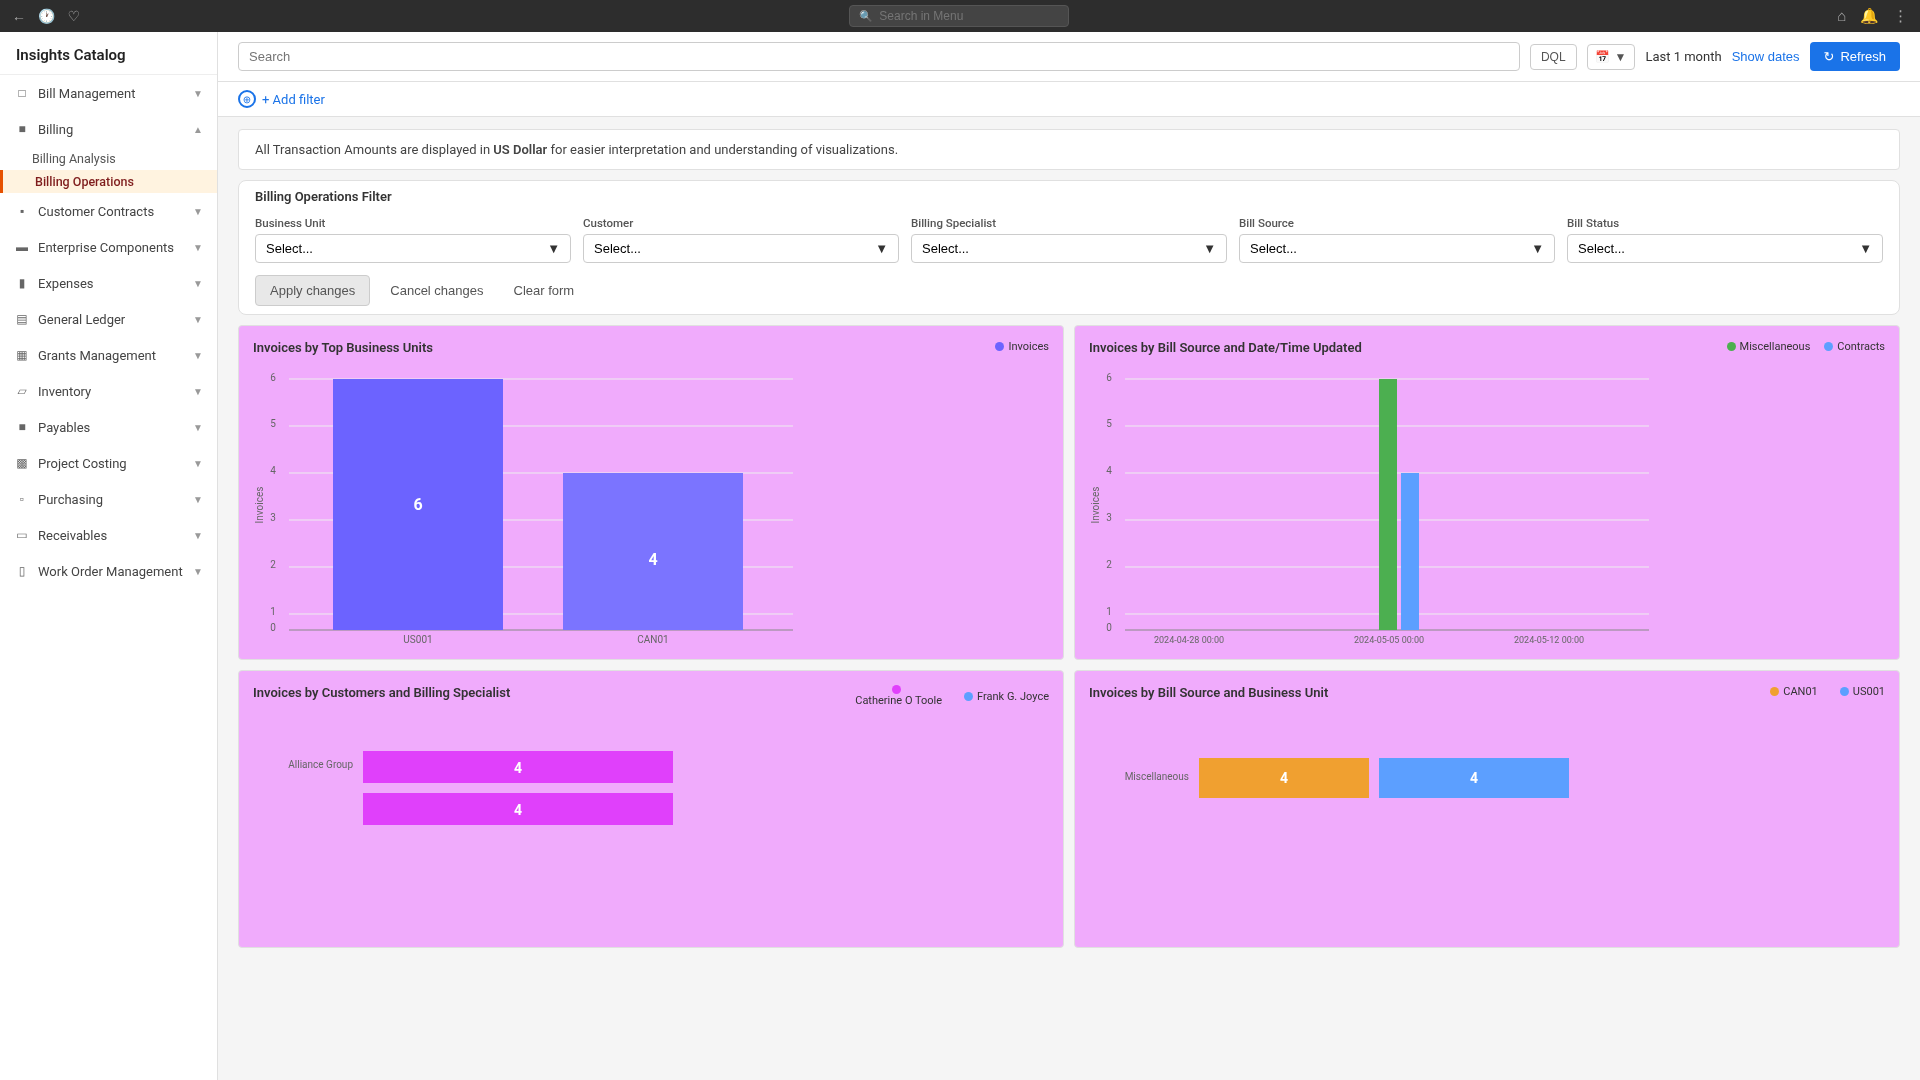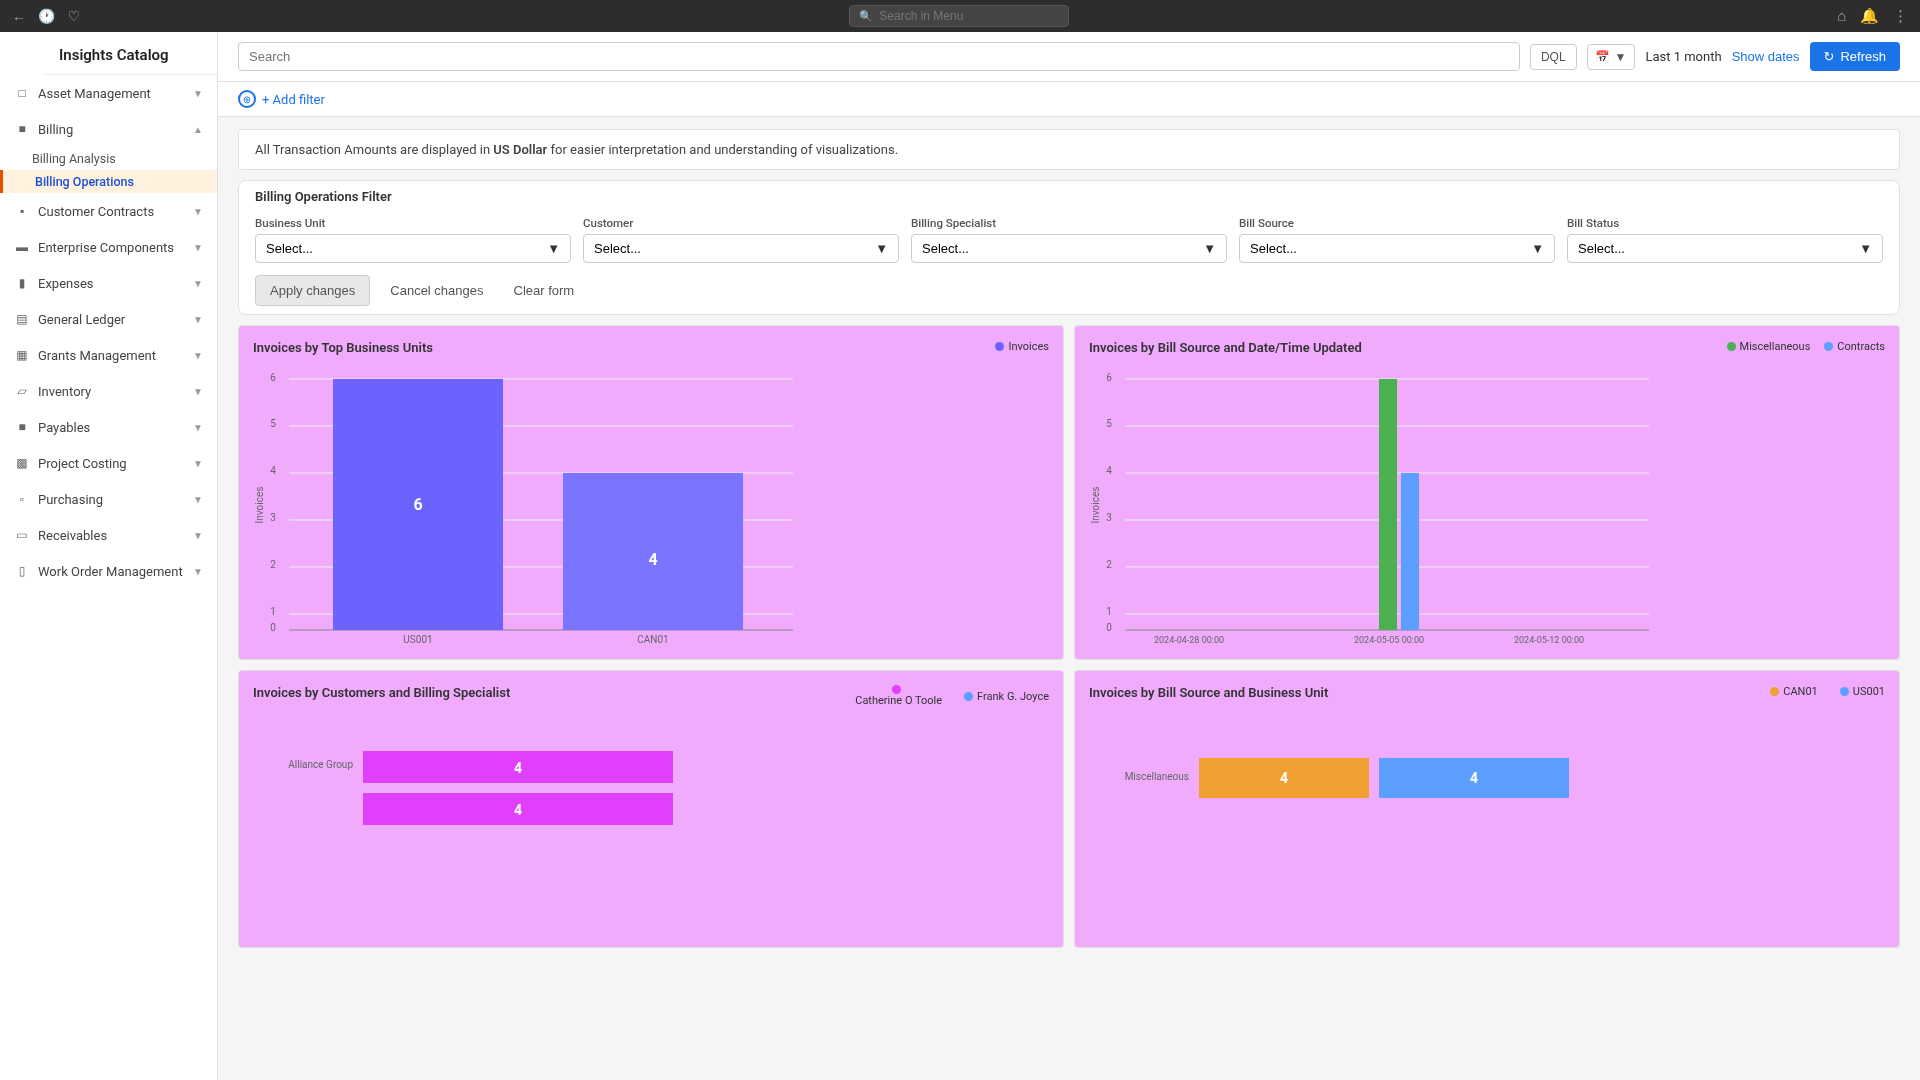--- a/index.html
+++ b/index.html
@@ -12,23 +12,23 @@
     .search-bar { background: #444; border: 1px solid #555; border-radius: 4px; padding: 3px 10px; display: flex; align-items: center; gap: 6px; width: 220px; }
     .search-bar input { background: transparent; border: none; outline: none; color: #ccc; font-size: 12px; width: 100%; }
     .search-bar-icon { color: #888; font-size: 11px; }
     .top-bar-right { display: flex; align-items: center; gap: 14px; color: #aaa; font-size: 15px; }
 
     
     .main-layout { display: flex; flex: 1; overflow: hidden; }
 
     
     .sidebar { width: 218px; background: #fff; border-right: 1px solid #e0e0e0; overflow-y: auto; flex-shrink: 0; display: flex; flex-direction: column; }
-    .sidebar-title { padding: 14px 16px 10px; font-size: 15px; font-weight: 600; color: #222; border-bottom: 1px solid #eee; margin-left: 43px; }
+    .sidebar-title { padding: 14px 16px 10px; font-size: 15px; font-weight: 600; color: #222; border-bottom: 1px solid #eee; }
     .sidebar-item { display: flex; align-items: center; justify-content: space-between; padding: 10px 14px; cursor: pointer; font-size: 13px; color: #444; }
-    .sidebar-item.active { background: #fff3e0; color: #1d4ed8; font-weight: 500; border-left: 3px solid #e65100; }
+    .sidebar-item.active { background: #fff3e0; color: #7f1d1d; font-weight: 500; border-left: 3px solid #e65100; }
     .sidebar-item.sub-active { background: #fff3e0; }
     .sidebar-item-inner { display: flex; align-items: center; gap: 8px; }
     .sidebar-icon { width: 16px; height: 16px; display: inline-flex; align-items: center; justify-content: center; font-size: 12px; color: #666; }
     .sidebar-chevron { font-size: 10px; color: #999; }
     .sidebar-sub { padding-left: 32px; padding-top: 4px; padding-bottom: 4px; cursor: pointer; font-size: 12.5px; color: #555; }
 
     
     .content { flex: 1; overflow-y: auto; background: #f5f5f5; }
 
     
@@ -103,21 +103,21 @@
 </div>
 
 <div class="main-layout">
 
   <div class="sidebar">
     <div class="sidebar-title">Insights Catalog</div>
 
     <div class="sidebar-item">
       <div class="sidebar-item-inner">
         <span class="sidebar-icon">□</span>
-        <span>Asset Management</span>
+        <span>Bill Management</span>
       </div>
       <span class="sidebar-chevron">▼</span>
     </div>
 
     <div class="sidebar-item">
       <div class="sidebar-item-inner">
         <span class="sidebar-icon">■</span>
         <span>Billing</span>
       </div>
       <span class="sidebar-chevron">▲</span>

